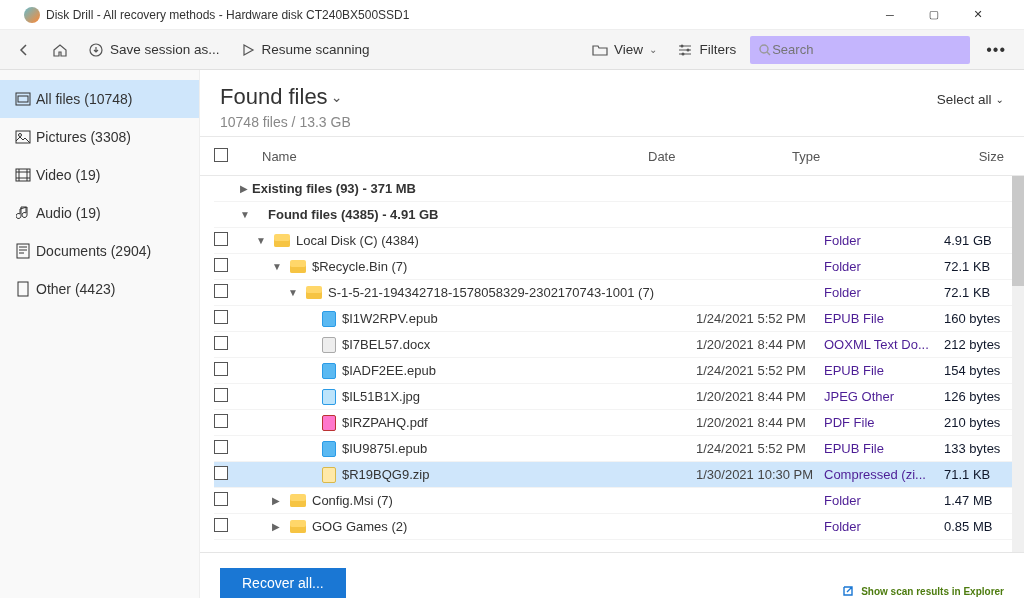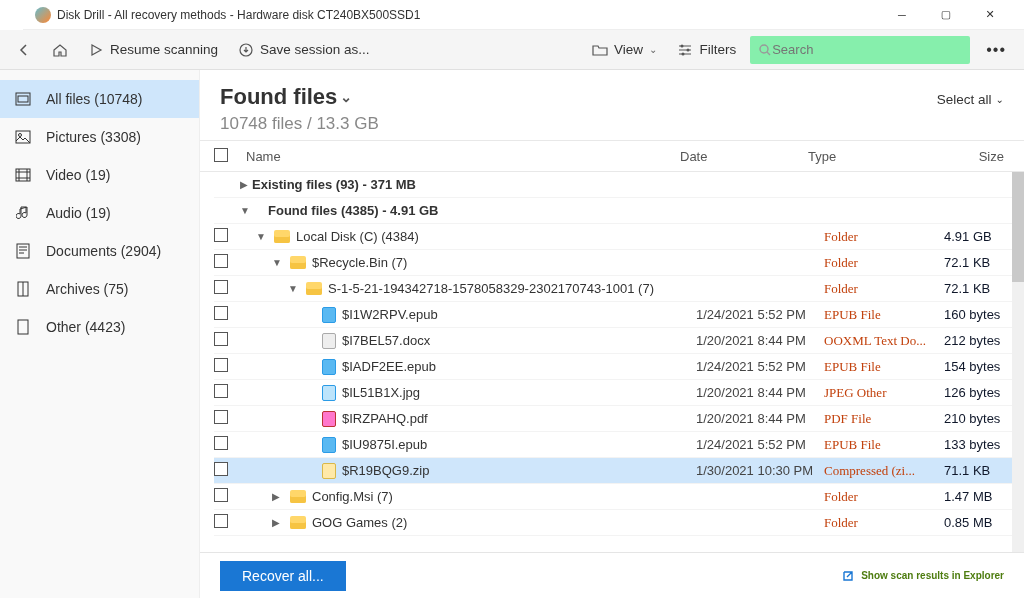--- a/index.html
+++ b/index.html
@@ -1,65 +1,65 @@
 <!DOCTYPE html>
 <html><head>
 <meta charset="utf-8">
 <style>
 * { box-sizing: border-box; margin: 0; padding: 0; }
 body { font-family: "Segoe UI", Tahoma, sans-serif; font-size: 13px; color: #333; background: #fff; width: 1024px; height: 598px; overflow: hidden; display: flex; flex-direction: column; }
-.titlebar { height: 30px; background: #fff; display: flex; align-items: center; padding: 0 12px; border-bottom: 1px solid #eee; margin-left: 23px; }
+.titlebar { height: 30px; background: #fff; display: flex; align-items: center; padding: 0 24px; border-bottom: 1px solid #eee; }
 .titlebar .app-icon { width: 16px; height: 16px; margin-right: 6px; border-radius: 50%; background: linear-gradient(135deg,#6bc,#f83); display:inline-block;}
 .titlebar .title { font-size: 12px; color: #333; }
 .titlebar .win-controls { margin-left: auto; display: flex; gap: 16px; padding-right: 8px; }
 .titlebar .win-controls span { width: 28px; height: 20px; display: flex; align-items: center; justify-content: center; cursor: pointer; font-size: 11px;}
 .toolbar { height: 40px; background: #f5f5f5; border-bottom: 1px solid #e0e0e0; display: flex; align-items: center; padding: 0 10px; gap: 8px; }
 .tb-btn { display: flex; align-items: center; gap: 6px; padding: 4px 6px; cursor: pointer; font-size: 13.5px; color: #333;}
 .tb-btn .icon { width: 16px; height: 16px; display: inline-flex; align-items:center; justify-content:center; }
 .toolbar .spacer { flex: 1; }
-.search-box { background: #86efac; border: none; height: 28px; width: 220px; display: flex; align-items: center; padding: 0 8px; border-radius: 2px; color:#888;}
+.search-box { background: #c4b5fd; border: none; height: 28px; width: 220px; display: flex; align-items: center; padding: 0 8px; border-radius: 2px; color:#888;}
 .search-box input { border: none; background: transparent; outline: none; font-size: 13px; color: #555; width: 100%; }
 .more-icon { padding: 4px 8px; cursor: pointer; font-size: 16px; letter-spacing: 1px;}
 .main { display: flex; flex: 1; overflow: hidden; }
 .sidebar { width: 200px; background: #f9f9f9; border-right: 1px solid #eee; padding-top: 10px; }
-.side-item { display: flex; align-items: center; gap: 14px; height: 38px; padding: 0 14px; font-size: 14px; color: #333; cursor: pointer; }
+.side-item { display: flex; align-items: center; gap: 4px; height: 38px; padding: 0 14px; font-size: 14px; color: #333; cursor: pointer; }
 .side-item.active { background: #cfe6fb; }
 .side-item .icon { width: 18px; height: 18px; display:inline-flex; align-items:center; justify-content:center;}
 .content { flex: 1; display: flex; flex-direction: column; overflow: hidden;}
 .header { padding: 14px 20px 6px 20px; display:flex; align-items:flex-start;}
 .header-left{}
-.header h1 { font-size: 22px; font-weight: 700; display:flex; align-items:center; gap:3px;}
-.header .sub { color: #888; font-size: 17px; margin-top: 4px; }
+.header h1 { font-size: 22px; font-weight: 400; display:flex; align-items:center; gap:3px;}
+.header .sub { color: #888; font-size: 14px; margin-top: 4px; }
 .header .select-all { margin-left:auto; font-size:13.5px; color:#333; cursor:pointer; display:flex; align-items:center; gap:4px; margin-top:8px;}
-.table-head { display: flex; align-items: center; border-top: 1px solid #e8e8e8; border-bottom: 1px solid #e8e8e8; height: 32px; padding: 0 20px 0 14px; color:#555; font-size:13px;}
+.table-head { display: flex; align-items: center; border-top: 1px solid #e8e8e8; border-bottom: 1px solid #e8e8e8; height: 40px; padding: 0 20px 0 14px; color:#555; font-size:13px;gap:16px;}
 .col-check { width: 26px; }
 .col-name { flex: 1; padding-left: 6px;}
 .col-date { width: 128px; }
 .col-type { width: 120px; }
 .col-size { width: 76px; text-align:right;}
 .row-check{width:26px; flex-shrink:0;}
 .checkbox { width:14px; height:14px; border:1.5px solid #555; display:inline-block; background:#fff;}
 .rows { flex:1; overflow-y:auto; padding-left:14px; padding-right:4px; position:relative;}
 .row { display:flex; align-items:center; height:26px; font-size:13px; color:#333; cursor:pointer; border-bottom:1px solid #f3f3f3;}
 .row.group { font-weight:500;}
 .row.selected { background:#cfe6fb;}
 .row .name-cell{ flex:1; display:flex; align-items:center; gap:6px; overflow:hidden;}
 .row .date-cell{ width:128px; color:#444;}
-.row .type-cell{ width:120px; color:#c2410c; overflow:hidden; text-overflow:ellipsis; white-space:nowrap;font-family:Liberation Serif, serif;}
+.row .type-cell{ width:120px; color:#4c1d95; overflow:hidden; text-overflow:ellipsis; white-space:nowrap;}
 .row .size-cell{ width:76px; padding-right:10px; color:#0f172a;}
 .indent-1{padding-left:16px;} .indent-2{padding-left:32px;} .indent-3{padding-left:48px;} .indent-4{padding-left:64px;}
 .expander{ width:12px; display:inline-block; color:#666; font-size:10px;}
 .folder-icon{ width:16px; height:13px; background:#ffd76a; border-radius:2px; display:inline-block; box-shadow:inset 0 -6px 0 #f6c443;}
 .file-icon{width:14px;height:16px; background:#fff; border:1px solid #99c; display:inline-block; border-radius:2px;}
 .file-icon.ep{border-color:#2b9be6;background:#5ab9f2;}
 .file-icon.doc{border-color:#aaa;background:#eee;}
 .file-icon.jpg{border-color:#2b9be6;background:#bde4fb;}
 .file-icon.pdf{border-color:#b33;background:#f7c;}
 .file-icon.zip{background:#ffe9a8;border-color:#d9b84a;}
-.footer{ height:46px; border-top:1px solid #e5e5e5; display:flex; align-items:center; padding:0 20px;}
+.footer{ height:46px; border-top:1px solid #e5e5e5; display:flex; align-items:flex-end; padding:0 20px;}
 .recover-btn{ background:#1a77d4; color:#fff; border:none; height:30px; padding:0 22px; font-size:14px; cursor:pointer;}
 .footer .link{ margin-left:auto; color:#4d7c0f; font-size:10px; cursor:pointer; display:flex; align-items:center; gap:6px;font-weight:bold;}
 svg{display:block;}
 .scroll-indicator{position:absolute; right:0; top:0; width:12px; height:100%; background:#f0f0f0;}
 .scroll-thumb{position:absolute; right:0; top:0; width:12px; height:110px; background:#c9c9c9;}
 </style>
 </head>
 <body>
 
 <div class="titlebar">
@@ -82,34 +82,34 @@
     </div>
   <div class="tb-btn">
       <span class="icon">
         <svg width="16" height="16" viewBox="0 0 16 16">
           <path d="M2 8l6-5 6 5v6H9v-4H7v4H2z" stroke="#555" stroke-width="1.2" fill="none"></path>
         </svg>
       </span>
     </div>
   <div class="tb-btn">
       <span class="icon">
-        <svg width="14" height="14" viewBox="0 0 14 14">
-          <path d="M3 2l9 5-9 5z" stroke="#555" stroke-width="1.2" fill="none"></path>
-        </svg>
-      </span>
-      <span>Resume scanning</span>
-    </div>
-  <div class="tb-btn">
-      <span class="icon">
         <svg width="16" height="16" viewBox="0 0 16 16">
           <circle cx="8" cy="8" r="6" stroke="#555" stroke-width="1.2" fill="none"></circle>
           <path d="M8 5v5m-2-2 2 2 2-2" stroke="#555" stroke-width="1.2" fill="none"></path>
         </svg>
       </span>
       <span>Save session as...</span>
+    </div>
+  <div class="tb-btn">
+      <span class="icon">
+        <svg width="14" height="14" viewBox="0 0 14 14">
+          <path d="M3 2l9 5-9 5z" stroke="#555" stroke-width="1.2" fill="none"></path>
+        </svg>
+      </span>
+      <span>Resume scanning</span>
     </div>
   <div class="spacer"></div>
   <div class="tb-btn">
       <span class="icon">
         <svg width="16" height="14" viewBox="0 0 16 14">
           <path d="M1 3h5l1 2h8v7H1z" stroke="#555" stroke-width="1.2" fill="none"></path>
         </svg>
       </span>
       <span>View</span>
       <span style="font-size:10px;color:#666;">⌄</span>
@@ -176,29 +176,20 @@
         <span>Audio (19)</span>
       </div>
     <div class="side-item">
         <span class="icon">
           <svg width="14" height="16">
             <rect x="1" y="1" width="12" height="14" stroke="#333" fill="none"></rect>
             <path d="M3 4h8M3 7h8M3 10h5" stroke="#333"></path>
           </svg>
         </span>
         <span>Documents (2904)</span>
-      </div>
-    <div class="side-item">
-        <span class="icon">
-          <svg width="14" height="16">
-            <rect x="2" y="1" width="10" height="14" stroke="#333" fill="none"></rect>
-            <path d="M7 1v14" stroke="#333"></path>
-          </svg>
-        </span>
-        <span>Archives (75)</span>
       </div>
     <div class="side-item">
         <span class="icon">
           <svg width="14" height="16">
             <rect x="2" y="1" width="10" height="14" stroke="#333" fill="none"></rect>
           </svg>
         </span>
         <span>Other (4423)</span>
       </div>
   </div>

